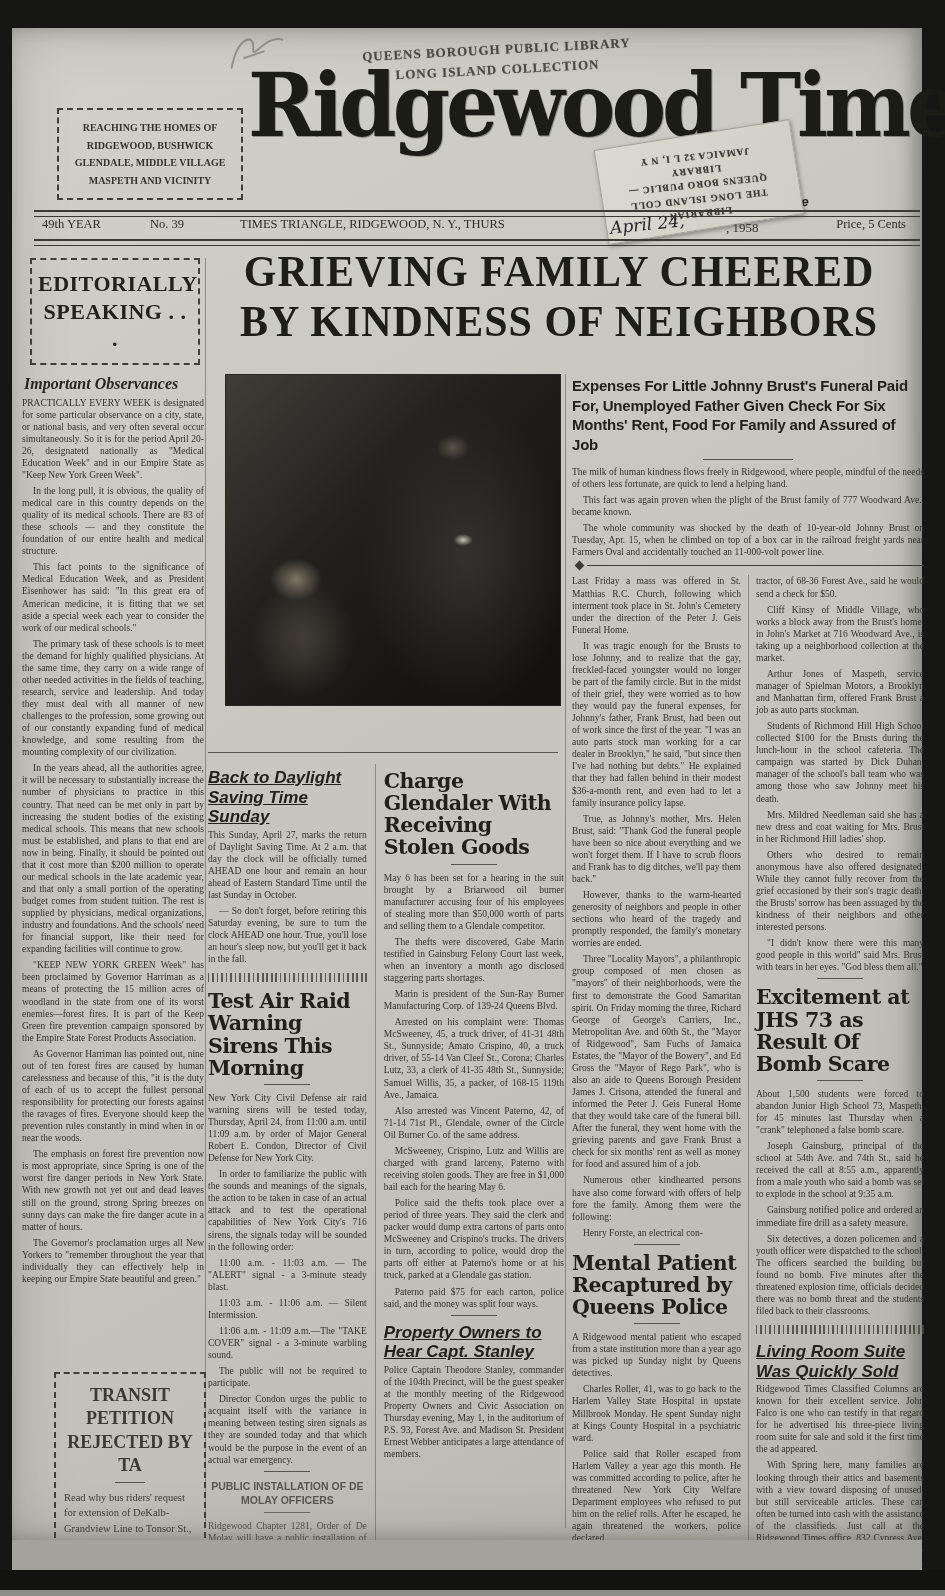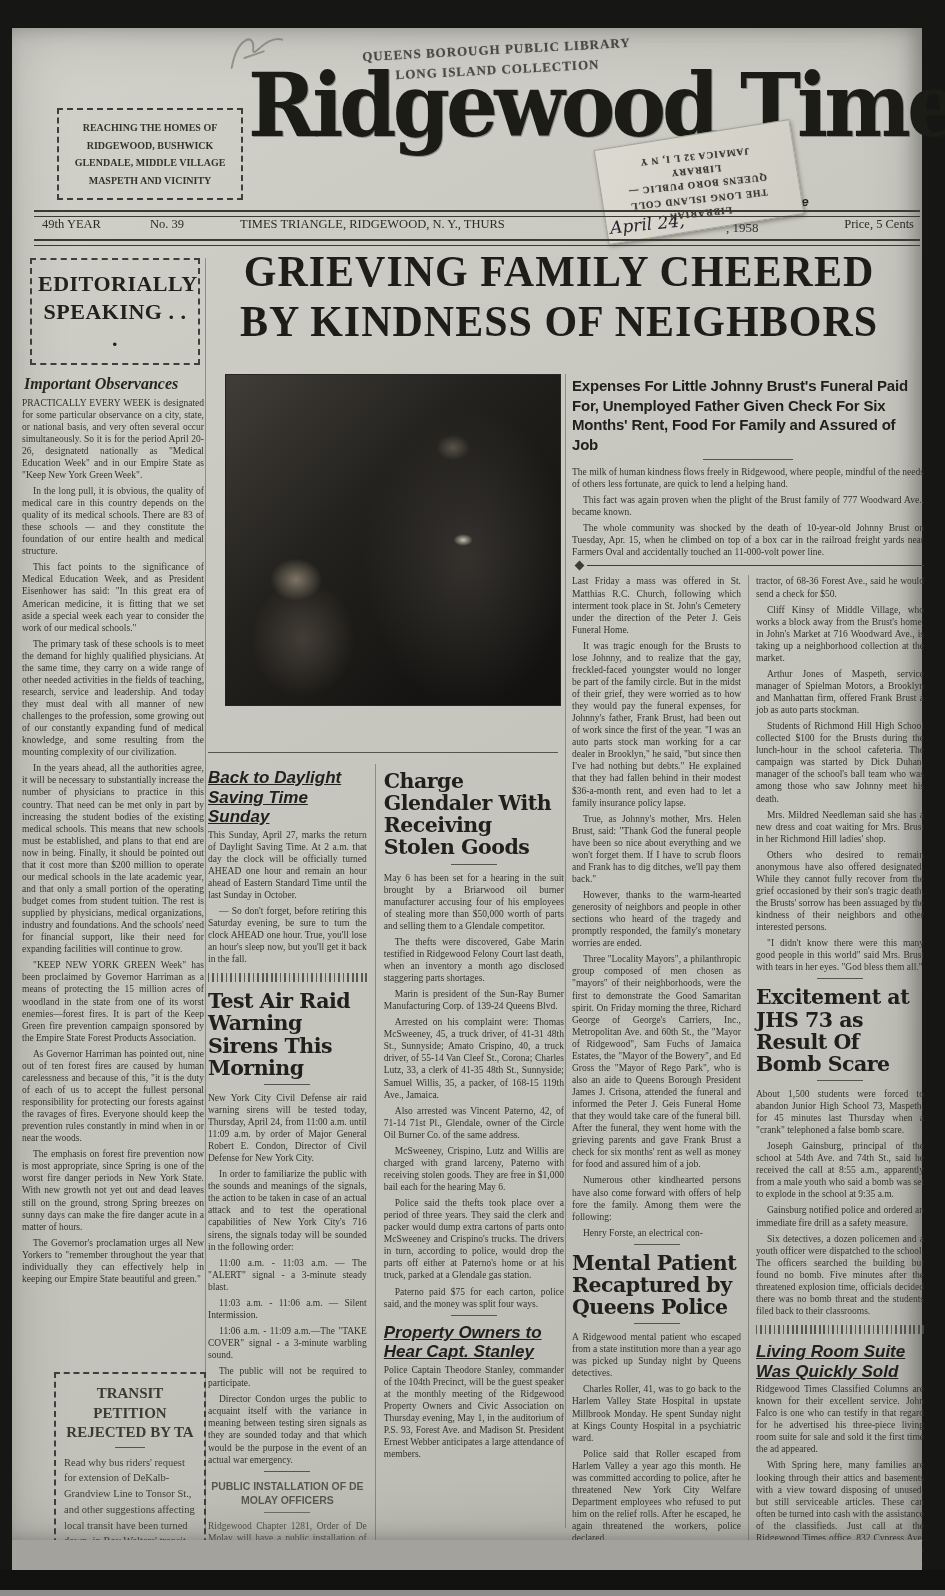--- a/index.html
+++ b/index.html
@@ -52,21 +52,21 @@
   
   .left-col{position:absolute;left:10px;top:230px;width:182px;}
   .ed-box{border:2px dashed #3f3f3a;padding:10px 6px;text-align:center;margin:0 4px 10px 8px;}
   .ed-box div{font-weight:bold;font-size:22px;line-height:1.25;letter-spacing:.5px;color:#22221c;}
   .kicker{font-weight:bold;font-style:italic;font-size:16px;margin:2px 0 4px 2px;color:#26261f;}
   .bodytext p{margin:0 0 4px 0;font-size:9.5px;line-height:1.27;text-align:justify;
     text-indent:11px;color:#31312a;}
   .bodytext p:first-child{text-indent:0;}
   .transit-box{position:absolute;left:42px;top:1344px;width:152px;border:2px dashed #3f3f3a;
     padding:10px 8px;box-sizing:border-box;color:#3b3b33;}
-  .transit-box .t-title{text-align:center;font-weight:bold;font-size:15px;line-height:1.3;margin-bottom:4px;}
+  .transit-box .t-title{text-align:center;font-weight:bold;font-size:18px;line-height:1.3;margin-bottom:4px;}
   .transit-box .t-rule{width:30px;margin:4px auto 7px;border-top:1px solid #55554d;}
   .transit-box p{margin:0;font-size:10.5px;line-height:1.5;}
 
   
   .photo{position:absolute;left:213px;top:346px;width:334px;height:330px;
     border:1px solid #26261f;
     background:
       radial-gradient(42px 34px at 21% 62%, rgba(175,162,140,.65), transparent 62%),
       radial-gradient(80px 90px at 23% 80%, rgba(120,110,95,.4), transparent 65%),
       radial-gradient(26px 20px at 68% 22%, rgba(150,138,120,.45), transparent 65%),
@@ -138,21 +138,21 @@
         </div>
     </div>
     <div class="hand-date">April 24,</div>
     <div class="printed-year">, 1958</div>
 
     <div class="rule-double" style="top:182px"></div>
     <div class="dateline">
       <span style="left:8px">49th YEAR</span>
       <span style="left:116px">No. 39</span>
       <span style="left:206px">TIMES TRIANGLE, RIDGEWOOD, N. Y., THURS</span>
-      <span style="right:6px">Price, 5 Cents</span>
+      <span style="right:14px">Price, 5 Cents</span>
     </div>
     <div class="rule-double" style="top:211px"></div>
 
     <div class="main-headline">
       <div>GRIEVING FAMILY CHEERED</div>
       <div>BY KINDNESS OF NEIGHBORS</div>
     </div>
 
     <div class="vrule" style="left:193px;top:230px;height:1270px"></div>
     <div class="vrule" style="left:553px;top:346px;height:1154px"></div>
@@ -214,21 +214,21 @@
           <div class="bodytext">
               <p>Ridgewood Chapter 1281, Order of De Molay will have a public installation of officers on Wednesday evening, Apr. 30, in Tadmor Temple, Forest Ave. and Summerfield St. Ernst Steuer, master councilor, is looking forward to greeting a capacity attendance.</p>
             </div>
         </div>
       </div>
       <div class="col-d">
         <div class="h-slab">Charge Glendaler With Receiving Stolen Goods</div>
         <div class="rule-short"></div>
         <div class="bodytext">
             <p>May 6 has been set for a hearing in the suit brought by a Briarwood oil burner manufacturer accusing four of his employees of stealing more than $50,000 worth of parts and selling them to a Glendale competitor.</p>
-            <p>The thefts were discovered, Gabe Marin testified in Ridgewood Felony Court last death, when an inventory a month ago disclosed staggering parts shortages.</p>
+            <p>The thefts were discovered, Gabe Marin testified in Gainsburg Felony Court last week, when an inventory a month ago disclosed staggering parts shortages.</p>
             <p>Marin is president of the Sun-Ray Burner Manufacturing Corp. of 139-24 Queens Blvd.</p>
             <p>Arrested on his complaint were: Thomas McSweeney, 45, a truck driver, of 41-31 48th St., Sunnyside; Amato Crispino, 40, a truck driver, of 55-14 Van Cleef St., Corona; Charles Lutz, 33, a clerk of 41-35 48th St., Sunnyside; Samuel Willis, 35, a packer, of 168-15 119th Ave., Jamaica.</p>
             <p>Also arrested was Vincent Paterno, 42, of 71-14 71st Pl., Glendale, owner of the Circle Oil Burner Co. of the same address.</p>
             <p>McSweeney, Crispino, Lutz and Willis are charged with grand larceny, Paterno with receiving stolen goods. They are free in $1,000 bail each for the hearing May 6.</p>
             <p>Police said the thefts took place over a period of three years. They said the clerk and packer would dump extra cartons of parts onto McSweeney and Crispino's trucks. The drivers in turn, according to police, would drop the parts off either at Paterno's home or at his truck, parked at a Glendale gas station.</p>
             <p>Paterno paid $75 for each carton, police said, and the money was split four ways.</p>
           </div>
         <div class="rule-short"></div>
         <div class="h-italic">Property Owners to Hear Capt. Stanley</div>
         <div class="bodytext">

